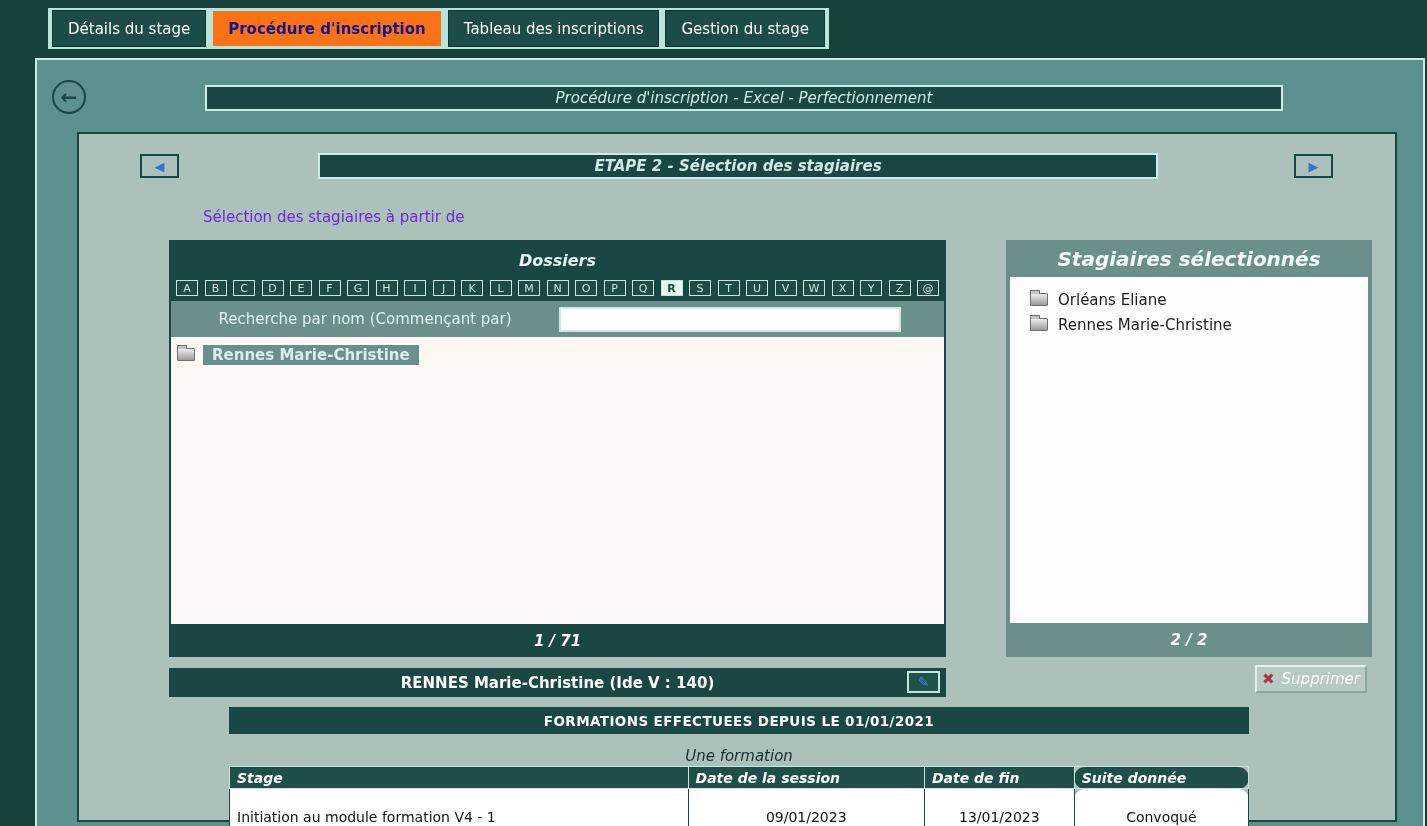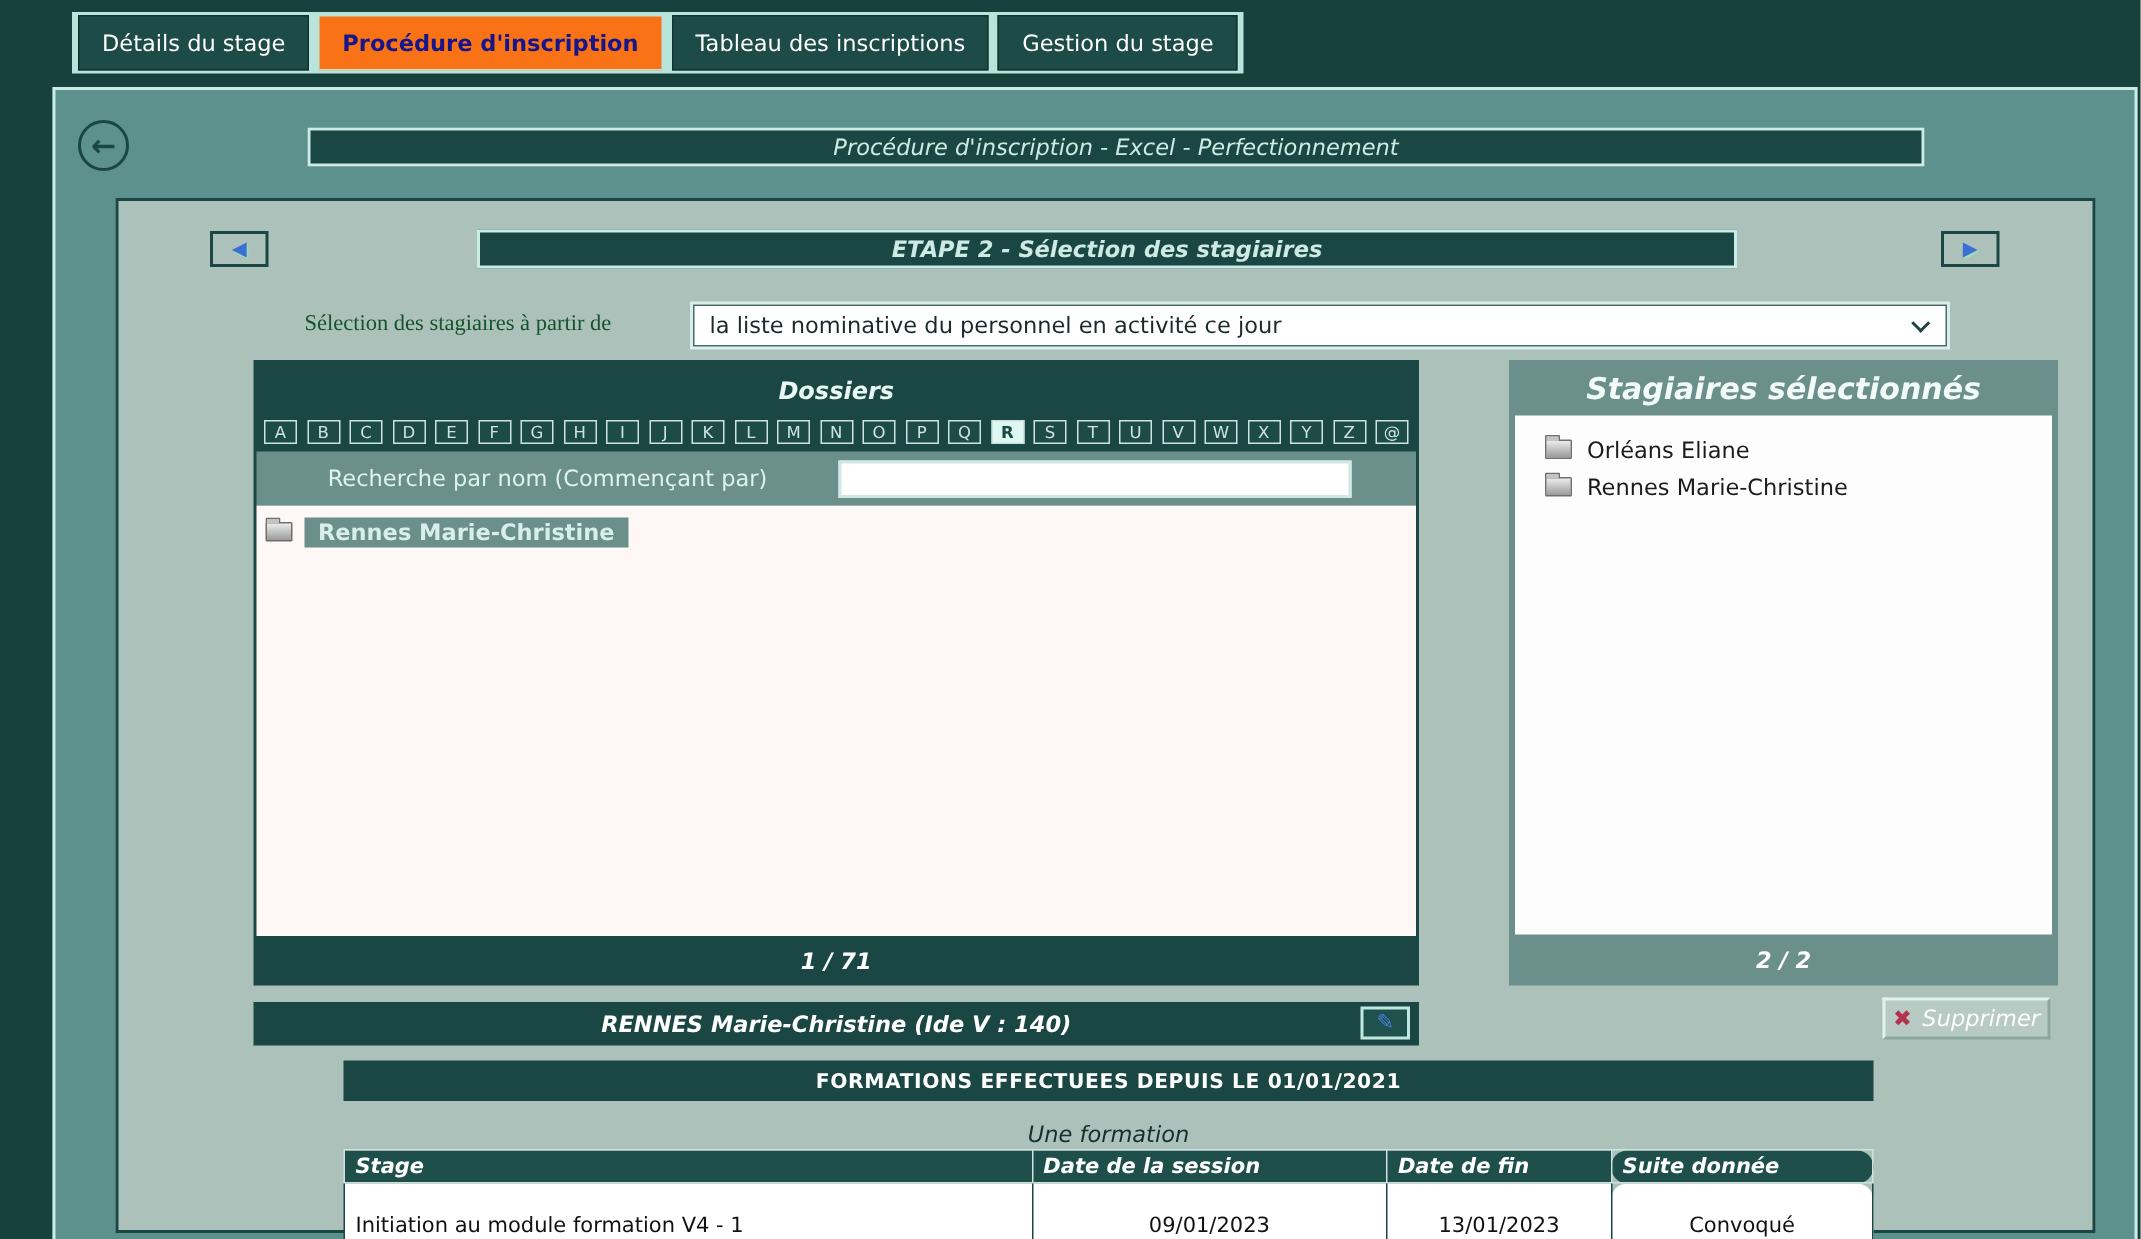--- a/index.html
+++ b/index.html
@@ -27,21 +27,21 @@
   .panel { position:absolute; left:40px; top:72px; width:1320px; height:690px;
            background:#adc1bb; border:2px solid #1a4743; }
   .nav-btn { position:absolute; width:39px; height:24px; background:#adc1bb; border:2px solid #1a4743;
              display:flex; align-items:center; justify-content:center; font-size:13px; color:#3b6fd4;
              text-shadow:1px 1px 0 #9db; }
   .nav-prev { left:61px; top:20px; }
   .nav-next { left:1215px; top:20px; }
   .etape-banner { position:absolute; left:239px; top:19px; width:840px; height:26px;
                   background:#1a4743; border:2px solid #c9ece5; color:#cdeae4; font-style:italic;
                   font-weight:bold; font-size:15px; display:flex; align-items:center; justify-content:center; }
-  .sel-label { position:absolute; left:124px; top:74px; color:#14532d; font-size:15px;font-family:Liberation Serif, serif; }
+  .sel-label { position:absolute; left:124px; top:74px; color:#6d28d9; font-size:15px; }
   .source-select { position:absolute; left:383px; top:69px; width:836px; height:28px; background:#fff;
                    border:1px solid #4a6a66; box-shadow:0 0 0 2px #d9efe9; display:flex;
                    align-items:center; padding:0 26px 0 10px; font-size:15px; color:#1b2a28; }
   .chev { position:absolute; right:12px; top:7px; width:9px; height:9px;
           border-right:2px solid #1a4743; border-bottom:2px solid #1a4743; transform:rotate(45deg); }
 
   
   .dossiers { position:absolute; left:90px; top:106px; width:777px; height:417px; background:#1a4743;
               display:flex; flex-direction:column; }
   .dossiers-title { height:40px; display:flex; align-items:center; justify-content:center;
@@ -73,21 +73,21 @@
                     color:#f2fbf8; font-style:italic; font-weight:bold; font-size:20px; }
   .stagiaire-list { flex:1; background:#fdfdfd; margin:0 4px; padding:10px 0; overflow:hidden; }
   .sitem { display:flex; align-items:center; gap:10px; height:25px; padding-left:20px;
            font-size:15px; color:#1b1b1b; }
   .selected-footer { height:34px; display:flex; align-items:center; justify-content:center;
                      color:#fff; font-style:italic; font-weight:bold; font-size:15px; }
 
   
   .person-banner { position:absolute; left:90px; top:534px; width:777px; height:29px; background:#1a4743;
                    color:#fff; display:flex; align-items:center; justify-content:center;
-                   font-weight:bold; font-style:italic; font-size:15px; }
+                   font-weight:bold; font-size:15px; }
   .edit-btn { position:absolute; right:6px; top:3px; width:33px; height:22px; background:#1f524d;
               border:2px solid #bfe8df; display:flex; align-items:center; justify-content:center;
               color:#4a7fe0; font-size:14px; }
   .delete-btn { position:absolute; left:1176px; top:531px; width:112px; height:28px; background:#b7cac4;
                 border:2px solid #e2f1ec; border-right-color:#8aa7a0; border-bottom-color:#8aa7a0;
                 display:flex; align-items:center; justify-content:center; gap:7px;
                 color:#fdfdfd; font-style:italic; font-size:15px; }
   .x-icon { color:#b3324e; font-weight:bold; font-size:15px; font-style:normal; }
 
   
@@ -126,24 +126,20 @@
 
       <div class="nav-btn nav-prev">
         <span>◀</span>
       </div>
       <div class="etape-banner">ETAPE 2 - Sélection des stagiaires</div>
       <div class="nav-btn nav-next">
         <span>▶</span>
       </div>
 
       <div class="sel-label">Sélection des stagiaires à partir de</div>
-      <div class="source-select">
-        <span>la liste nominative du personnel en activité ce jour</span>
-        <span class="chev"></span>
-      </div>
 
       <div class="dossiers">
         <div class="dossiers-title">Dossiers</div>
         <div class="letters">
             <div class="letter">A</div>
             <div class="letter">B</div>
             <div class="letter">C</div>
             <div class="letter">D</div>
             <div class="letter">E</div>
             <div class="letter">F</div>

